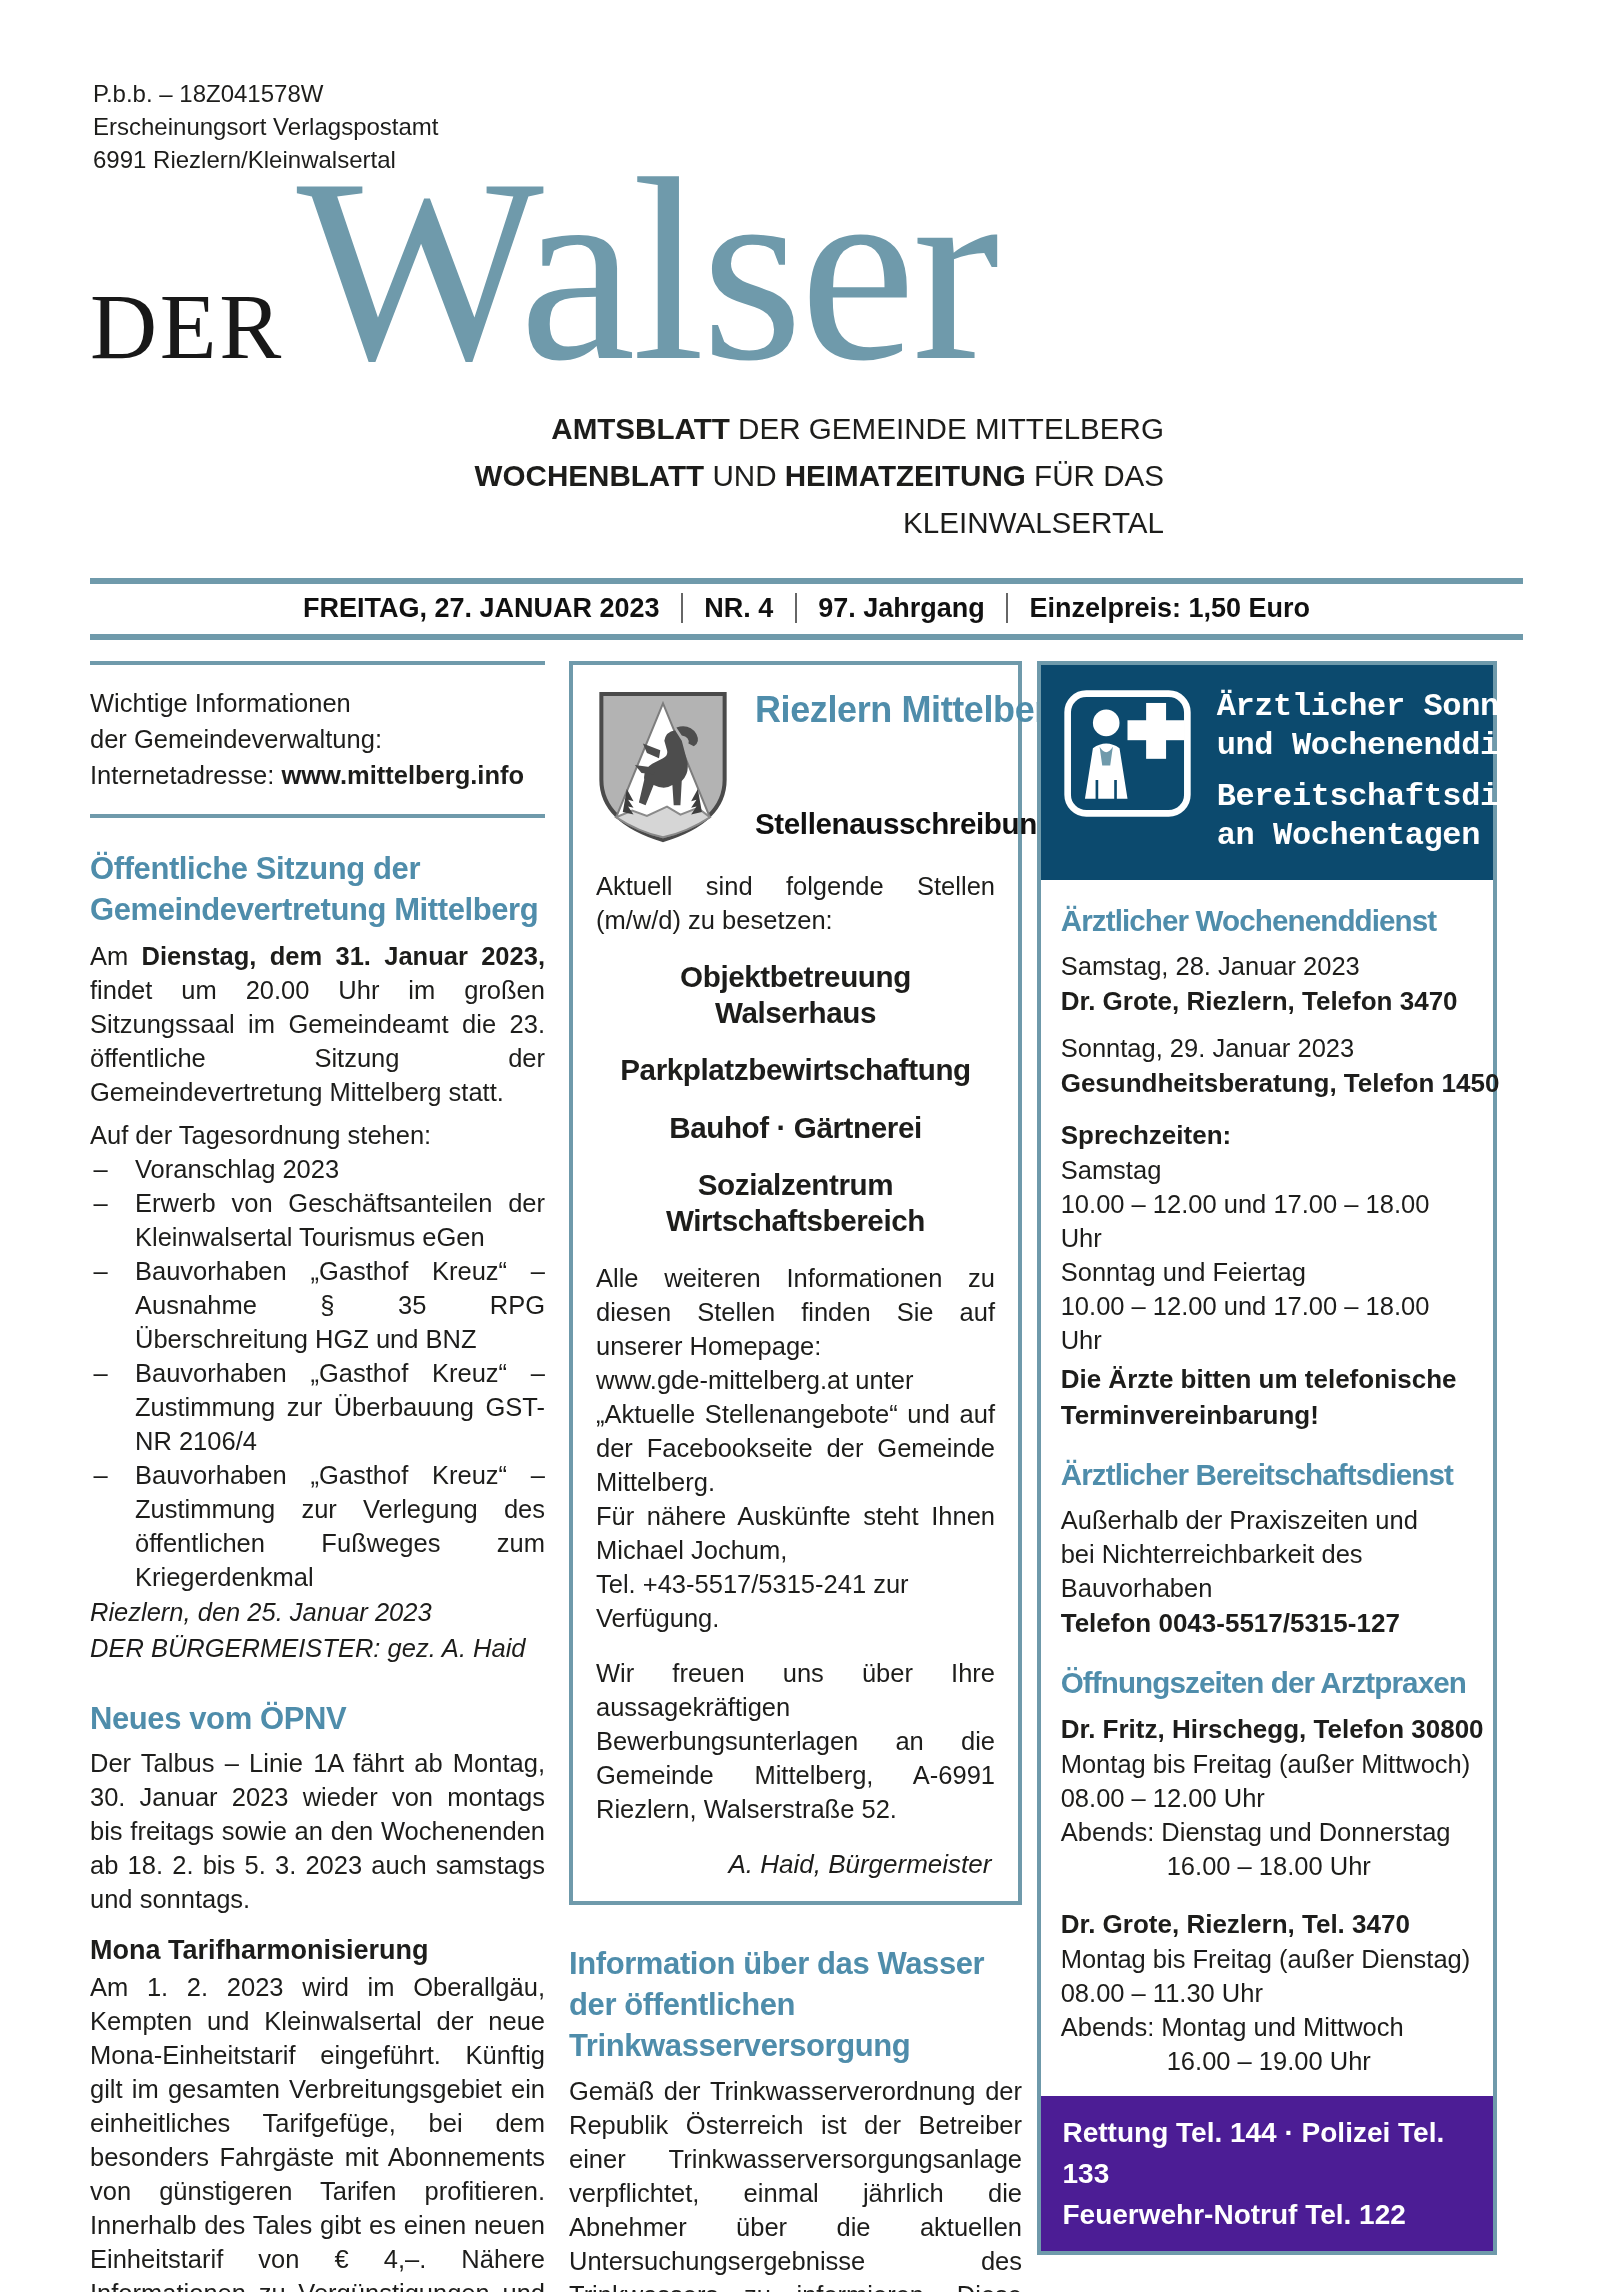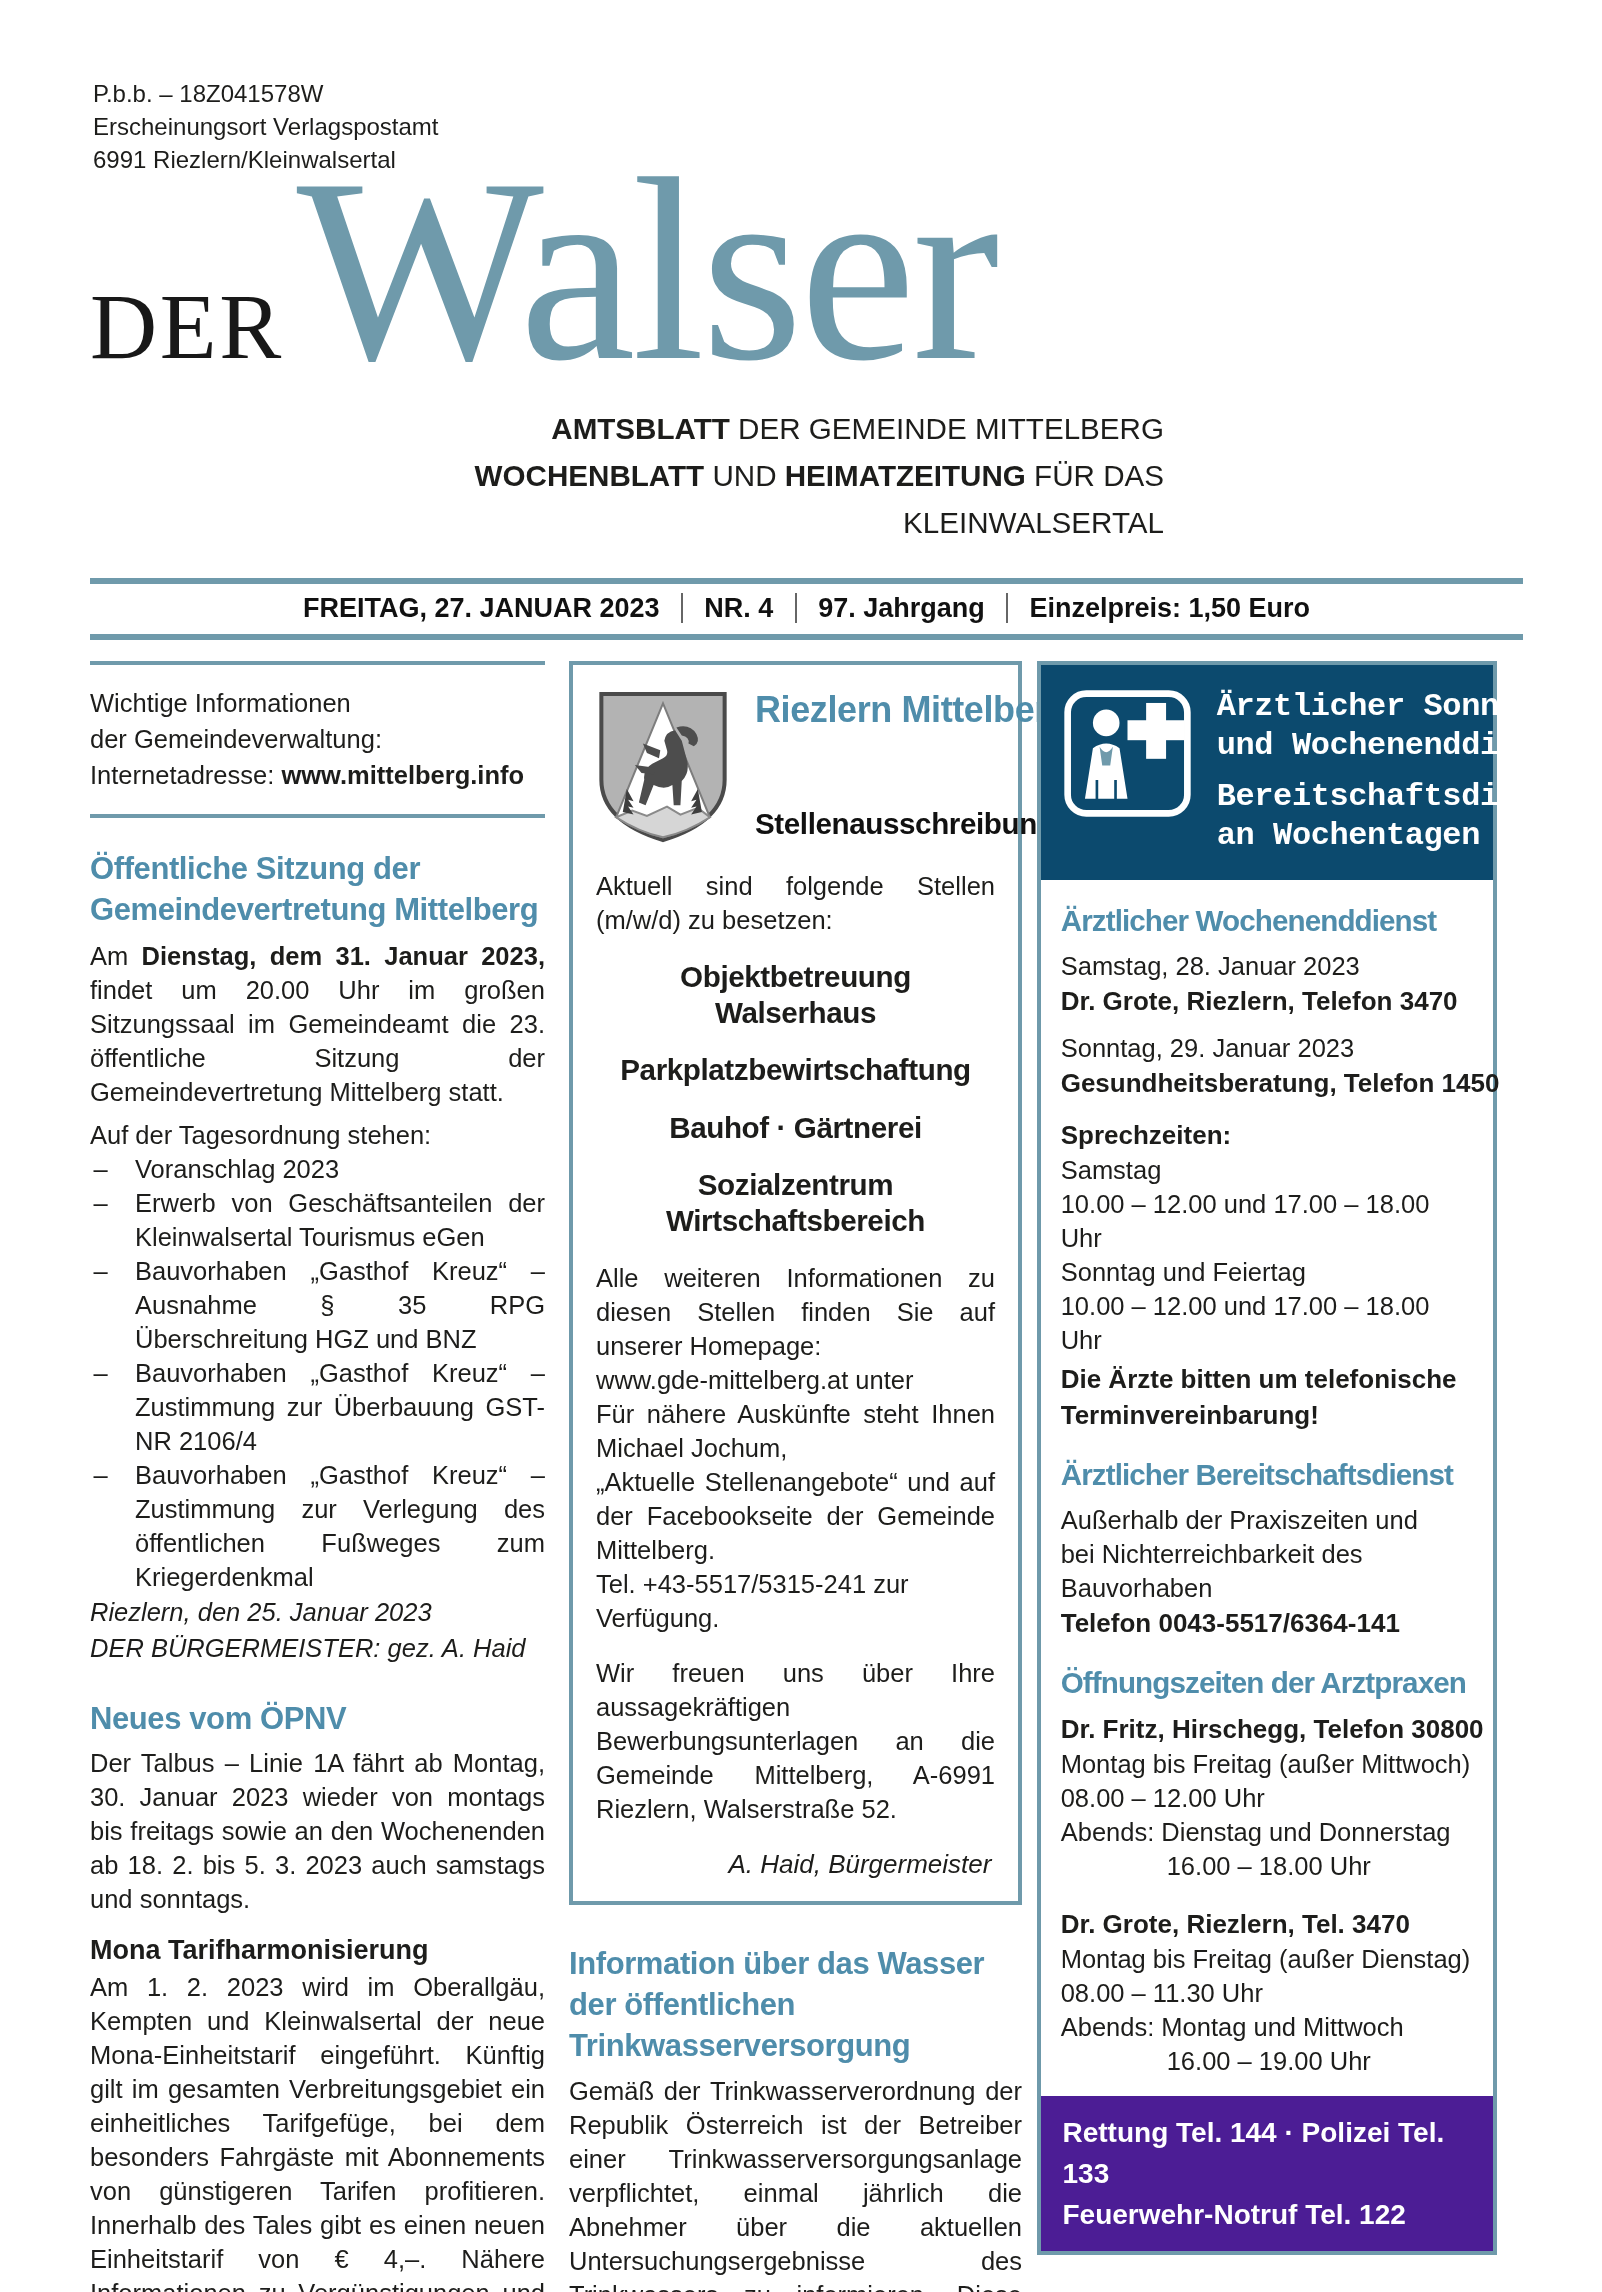--- a/index.html
+++ b/index.html
@@ -135,22 +135,22 @@
         </div>
       </div>
       <p class="body-p">Aktuell sind folgende Stellen (m/w/d) zu besetzen:</p>
       <div class="job">Objektbetreuung Walserhaus</div>
       <div class="job">Parkplatzbewirtschaftung</div>
       <div class="job">Bauhof · Gärtnerei</div>
       <div class="job">Sozialzentrum
 Wirtschaftsbereich</div>
       <p class="body-p" style="margin-bottom:0;">Alle weiteren Informationen zu diesen Stellen finden Sie auf unserer Homepage:</p>
       <div class="line">www.gde-mittelberg.at unter</div>
+      <p class="body-p" style="margin-bottom:0;">„Aktuelle Stellenangebote“ und auf der Facebookseite der Gemeinde Mittelberg.</p>
       <p class="body-p" style="margin-bottom:0;">Für nähere Auskünfte steht Ihnen Michael Jochum,</p>
-      <p class="body-p" style="margin-bottom:0;">„Aktuelle Stellenangebote“ und auf der Facebookseite der Gemeinde Mittelberg.</p>
       <div class="line">Tel. +43-5517/5315-241 zur Verfügung.</div>
       <p class="body-p" style="margin-top:21.5px;">Wir freuen uns über Ihre aussagekräftigen Bewerbungsunterlagen an die Gemeinde Mittelberg, A-6991 Riezlern, Walserstraße 52.</p>
       <div class="sig-right">A. Haid, Bürgermeister</div>
     </div>
 
     <h2 class="h-blue water-head">Information über das Wasser der öffentlichen Trinkwasserversorgung</h2>
     <p class="body-p">Gemäß der Trinkwasserverordnung der Republik Österreich ist der Betreiber einer Trinkwasserversorgungsanlage verpflichtet, einmal jährlich die Abnehmer über die aktuellen Untersuchungsergebnisse des Trinkwassers zu informieren. Diese Information hat auf Basis von aktuellen Untersuchungen zu erfolgen.</p>
 
   </div>
 
@@ -189,21 +189,21 @@
         <div class="b-line" style="margin-top:16px;">Sprechzeiten:</div>
         <div class="line">Samstag</div>
         <div class="line">10.00 – 12.00 und 17.00 – 18.00 Uhr</div>
         <div class="line">Sonntag und Feiertag</div>
         <div class="line">10.00 – 12.00 und 17.00 – 18.00 Uhr</div>
         <div style="font-weight:bold;font-size:26px;line-height:36px;margin-top:3.6px;">Die Ärzte bitten um telefonische Terminvereinbarung!</div>
 
         <h3 class="rh mt">Ärztlicher Bereitschaftsdienst</h3>
         <div class="line">Außerhalb der Praxiszeiten und</div>
         <div class="line">bei Nichterreichbarkeit des Bauvorhaben</div>
-        <div class="b-line">Telefon 0043-5517/6364-141</div>
+        <div class="b-line">Telefon 0043-5517/5315-127</div>
 
         <h3 class="rh mt">Öffnungszeiten der Arztpraxen</h3>
         <div class="r-entry" style="margin-bottom:23px;">
           <div class="b-line">Dr. Fritz, Hirschegg, Telefon 30800</div>
           <div class="line">Montag bis Freitag (außer Mittwoch)</div>
           <div class="line">08.00 – 12.00 Uhr</div>
           <div class="line">Abends: Dienstag und Donnerstag</div>
           <div class="line indent">16.00 – 18.00 Uhr</div>
         </div>
         <div>

